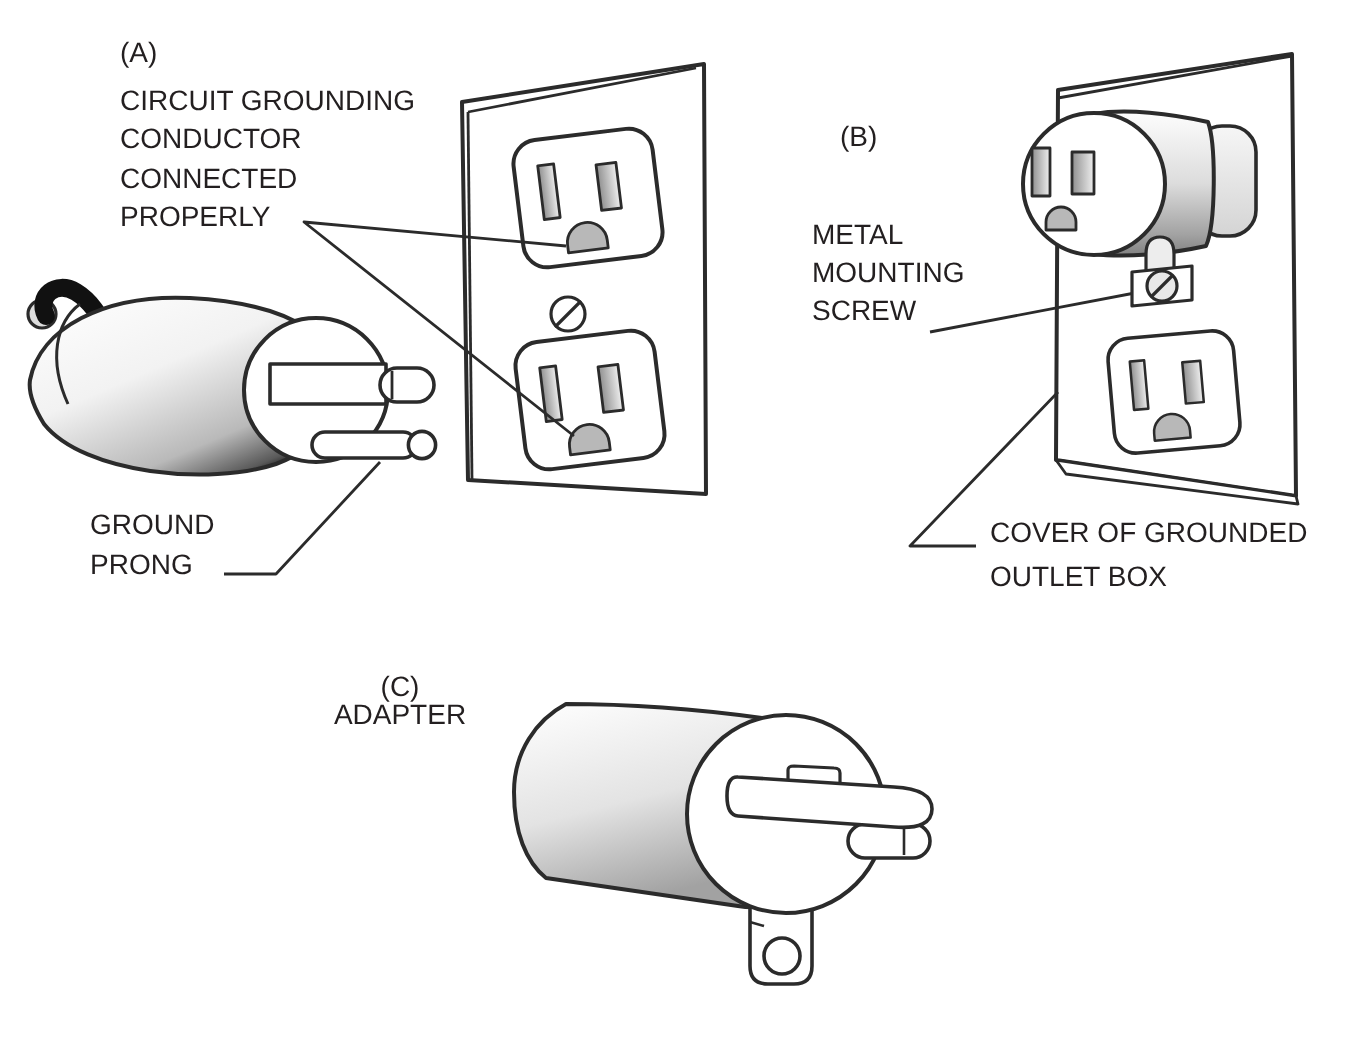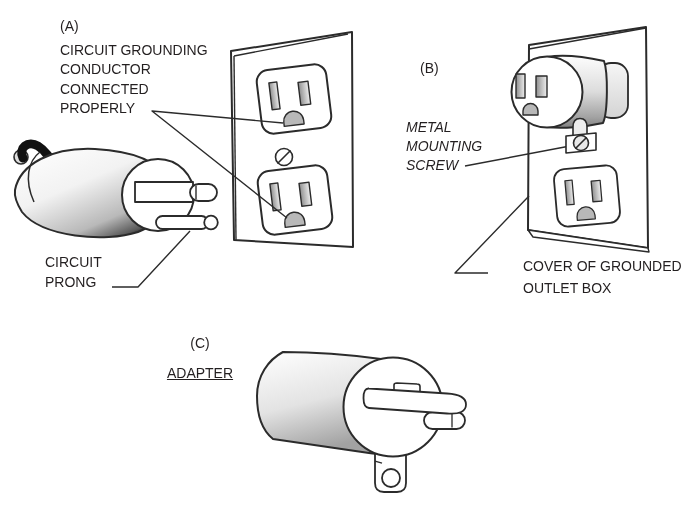--- a/index.html
+++ b/index.html
@@ -145,30 +145,30 @@
     </g>
   </svg>
 
   <div class="lbl" style="left:60px;top:17px;">(A)</div>
 
   <div class="lbl" style="left:60px;top:41px;">CIRCUIT GROUNDING
 CONDUCTOR
 CONNECTED
 PROPERLY</div>
 
-  <div class="lbl" style="left:45px;top:253px;line-height:1.4;">CIRCUIT
+  <div class="lbl" style="left:45px;top:253px;line-height:1.4;">GROUND
 PRONG</div>
 
   <div class="lbl" style="left:420px;top:59px;">(B)</div>
 
-  <div class="lbl" style="left:406px;top:118px;line-height:1.36;font-style:italic;">METAL
+  <div class="lbl" style="left:406px;top:108px;line-height:1.36;">METAL
 MOUNTING
 SCREW</div>
 
-  <div class="lbl" style="left:495px;top:256px;line-height:1.55;margin-left:28px;">COVER OF GROUNDED
+  <div class="lbl" style="left:495px;top:256px;line-height:1.55;">COVER OF GROUNDED
 OUTLET BOX</div>
 
   <div class="lbl ctr" style="left:130px;top:334px;width:140px;">(C)</div>
 
-  <div class="lbl ctr" style="left:130px;top:364px;width:140px;text-decoration:underline;">ADAPTER</div>
+  <div class="lbl ctr" style="left:130px;top:348px;width:140px;">ADAPTER</div>
 
 
 </div>
 
 </body></html>

